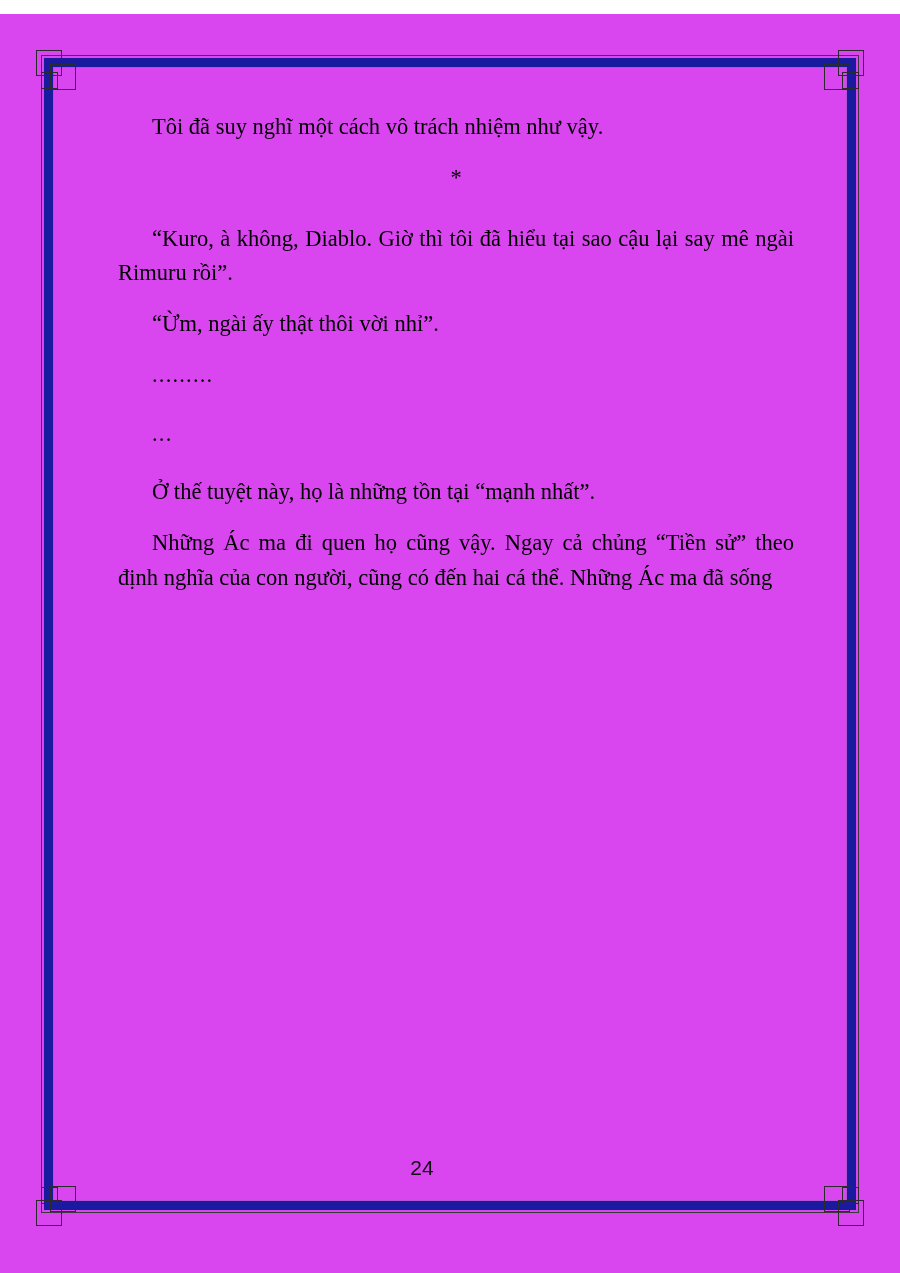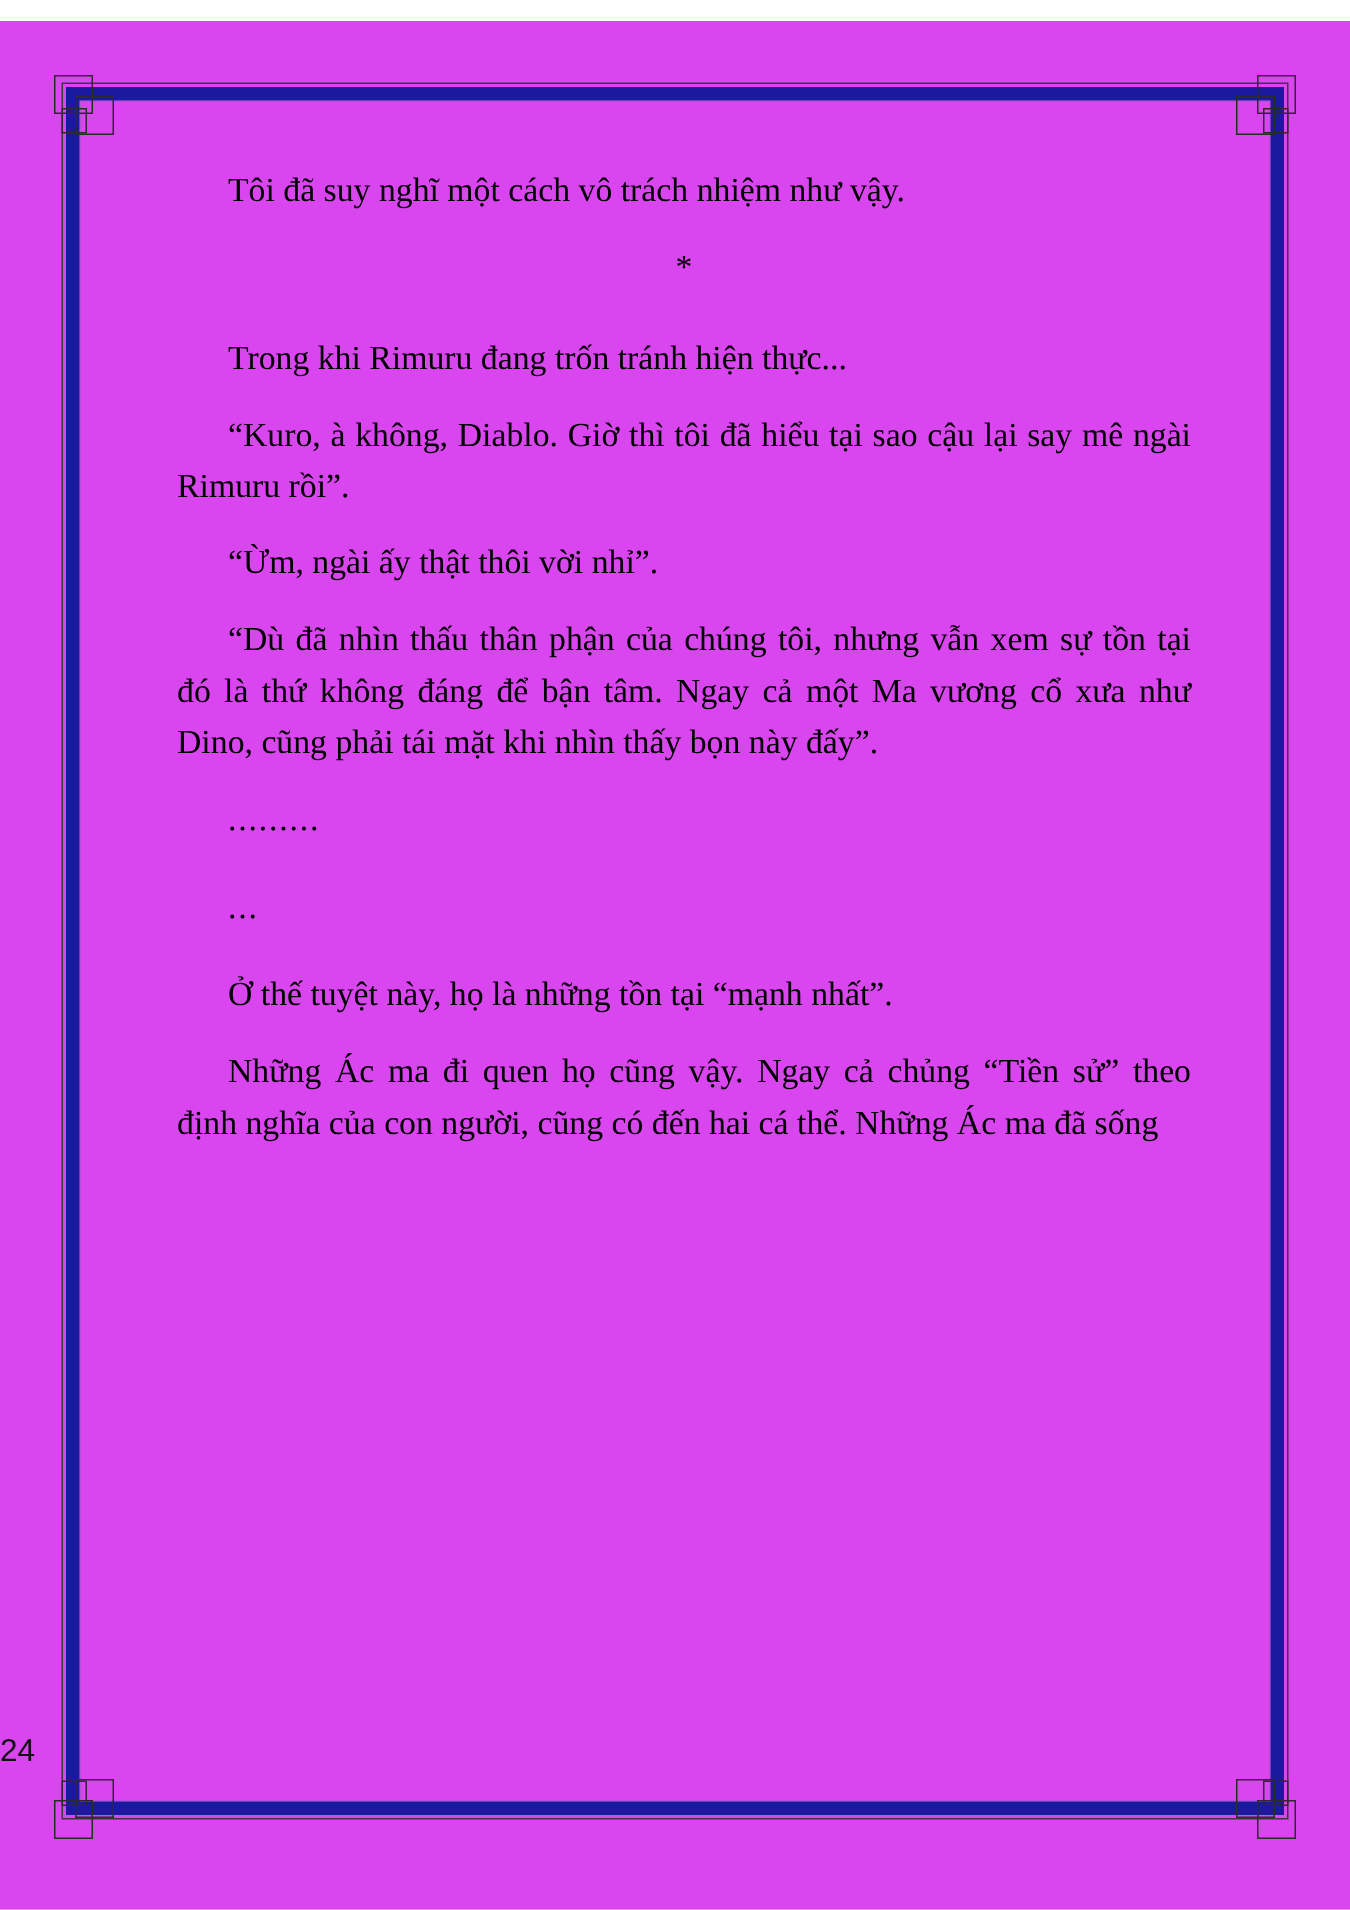--- a/index.html
+++ b/index.html
@@ -104,20 +104,21 @@
     letter-spacing: 1.2px;
     margin-bottom: 24px;
   }
 
   
   #folio {
     position: absolute;
     left: 0;
     top: 1142px;
     width: 844px;
+    text-align: center;
     font-family: "Liberation Sans", "DejaVu Sans", sans-serif;
     font-size: 21px;
     color: #111111;
   }
 </style>
 </head>
 <body>
 
 <div id="page">
 
@@ -142,24 +143,22 @@
   </div>
   <div class="knot knot-br">
     <i class="a"></i>
       <i class="b"></i>
       <i class="c"></i>
   </div>
 
   <div id="content">
     <p>Tôi đã suy nghĩ một cách vô trách nhiệm như vậy.</p>
     <p class="divider">*</p>
-    <p>Trong khi Rimuru đang trốn tránh hiện thực...</p>
     <p>“Kuro, à không, Diablo. Giờ thì tôi đã hiểu tại sao cậu lại say mê ngài Rimuru rồi”.</p>
     <p>“Ừm, ngài ấy thật thôi vời nhỉ”.</p>
-    <p>“Dù đã nhìn thấu thân phận của chúng tôi, nhưng vẫn xem sự tồn tại đó là thứ không đáng để bận tâm. Ngay cả một Ma vương cổ xưa như Dino, cũng phải tái mặt khi nhìn thấy bọn này đấy”.</p>
     <p class="dots">.........</p>
     <p class="dots">...</p>
     <p>Ở thế tuyệt này, họ là những tồn tại “mạnh nhất”.</p>
     <p>Những Ác ma đi quen họ cũng vậy. Ngay cả chủng “Tiền sử” theo định nghĩa của con người, cũng có đến hai cá thể. Những Ác ma đã sống</p>
   </div>
 
   <div id="folio">24</div>
 
 </div>
 

